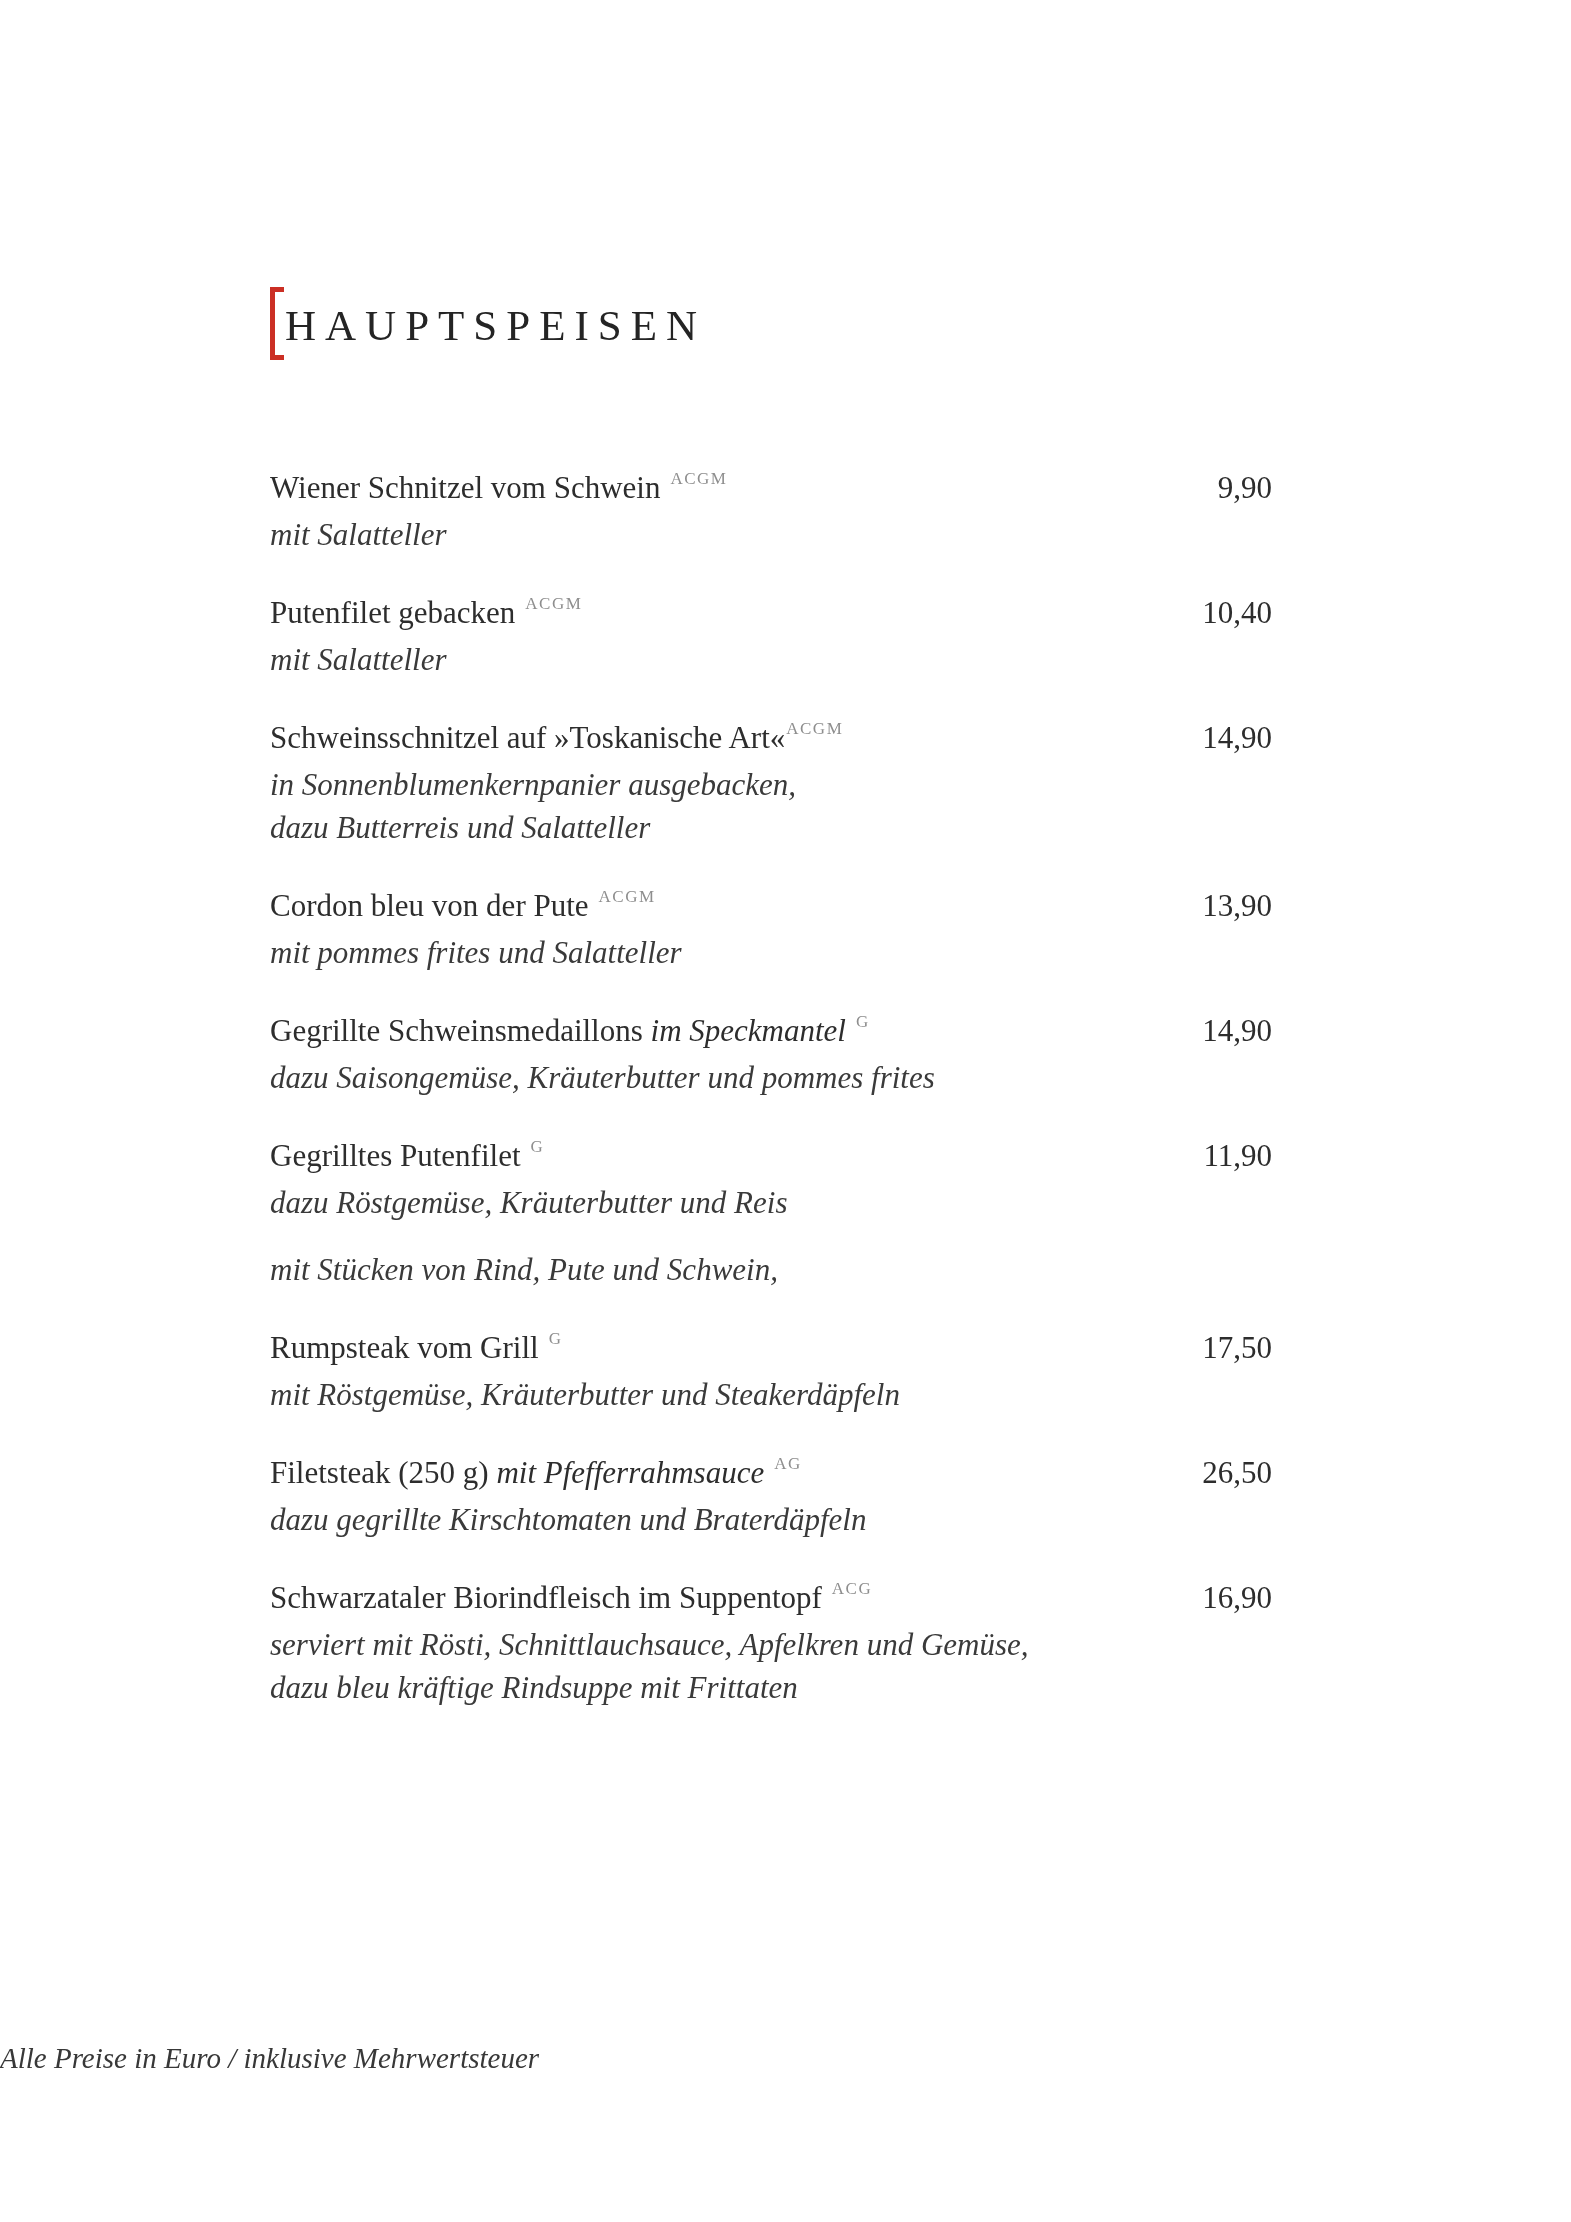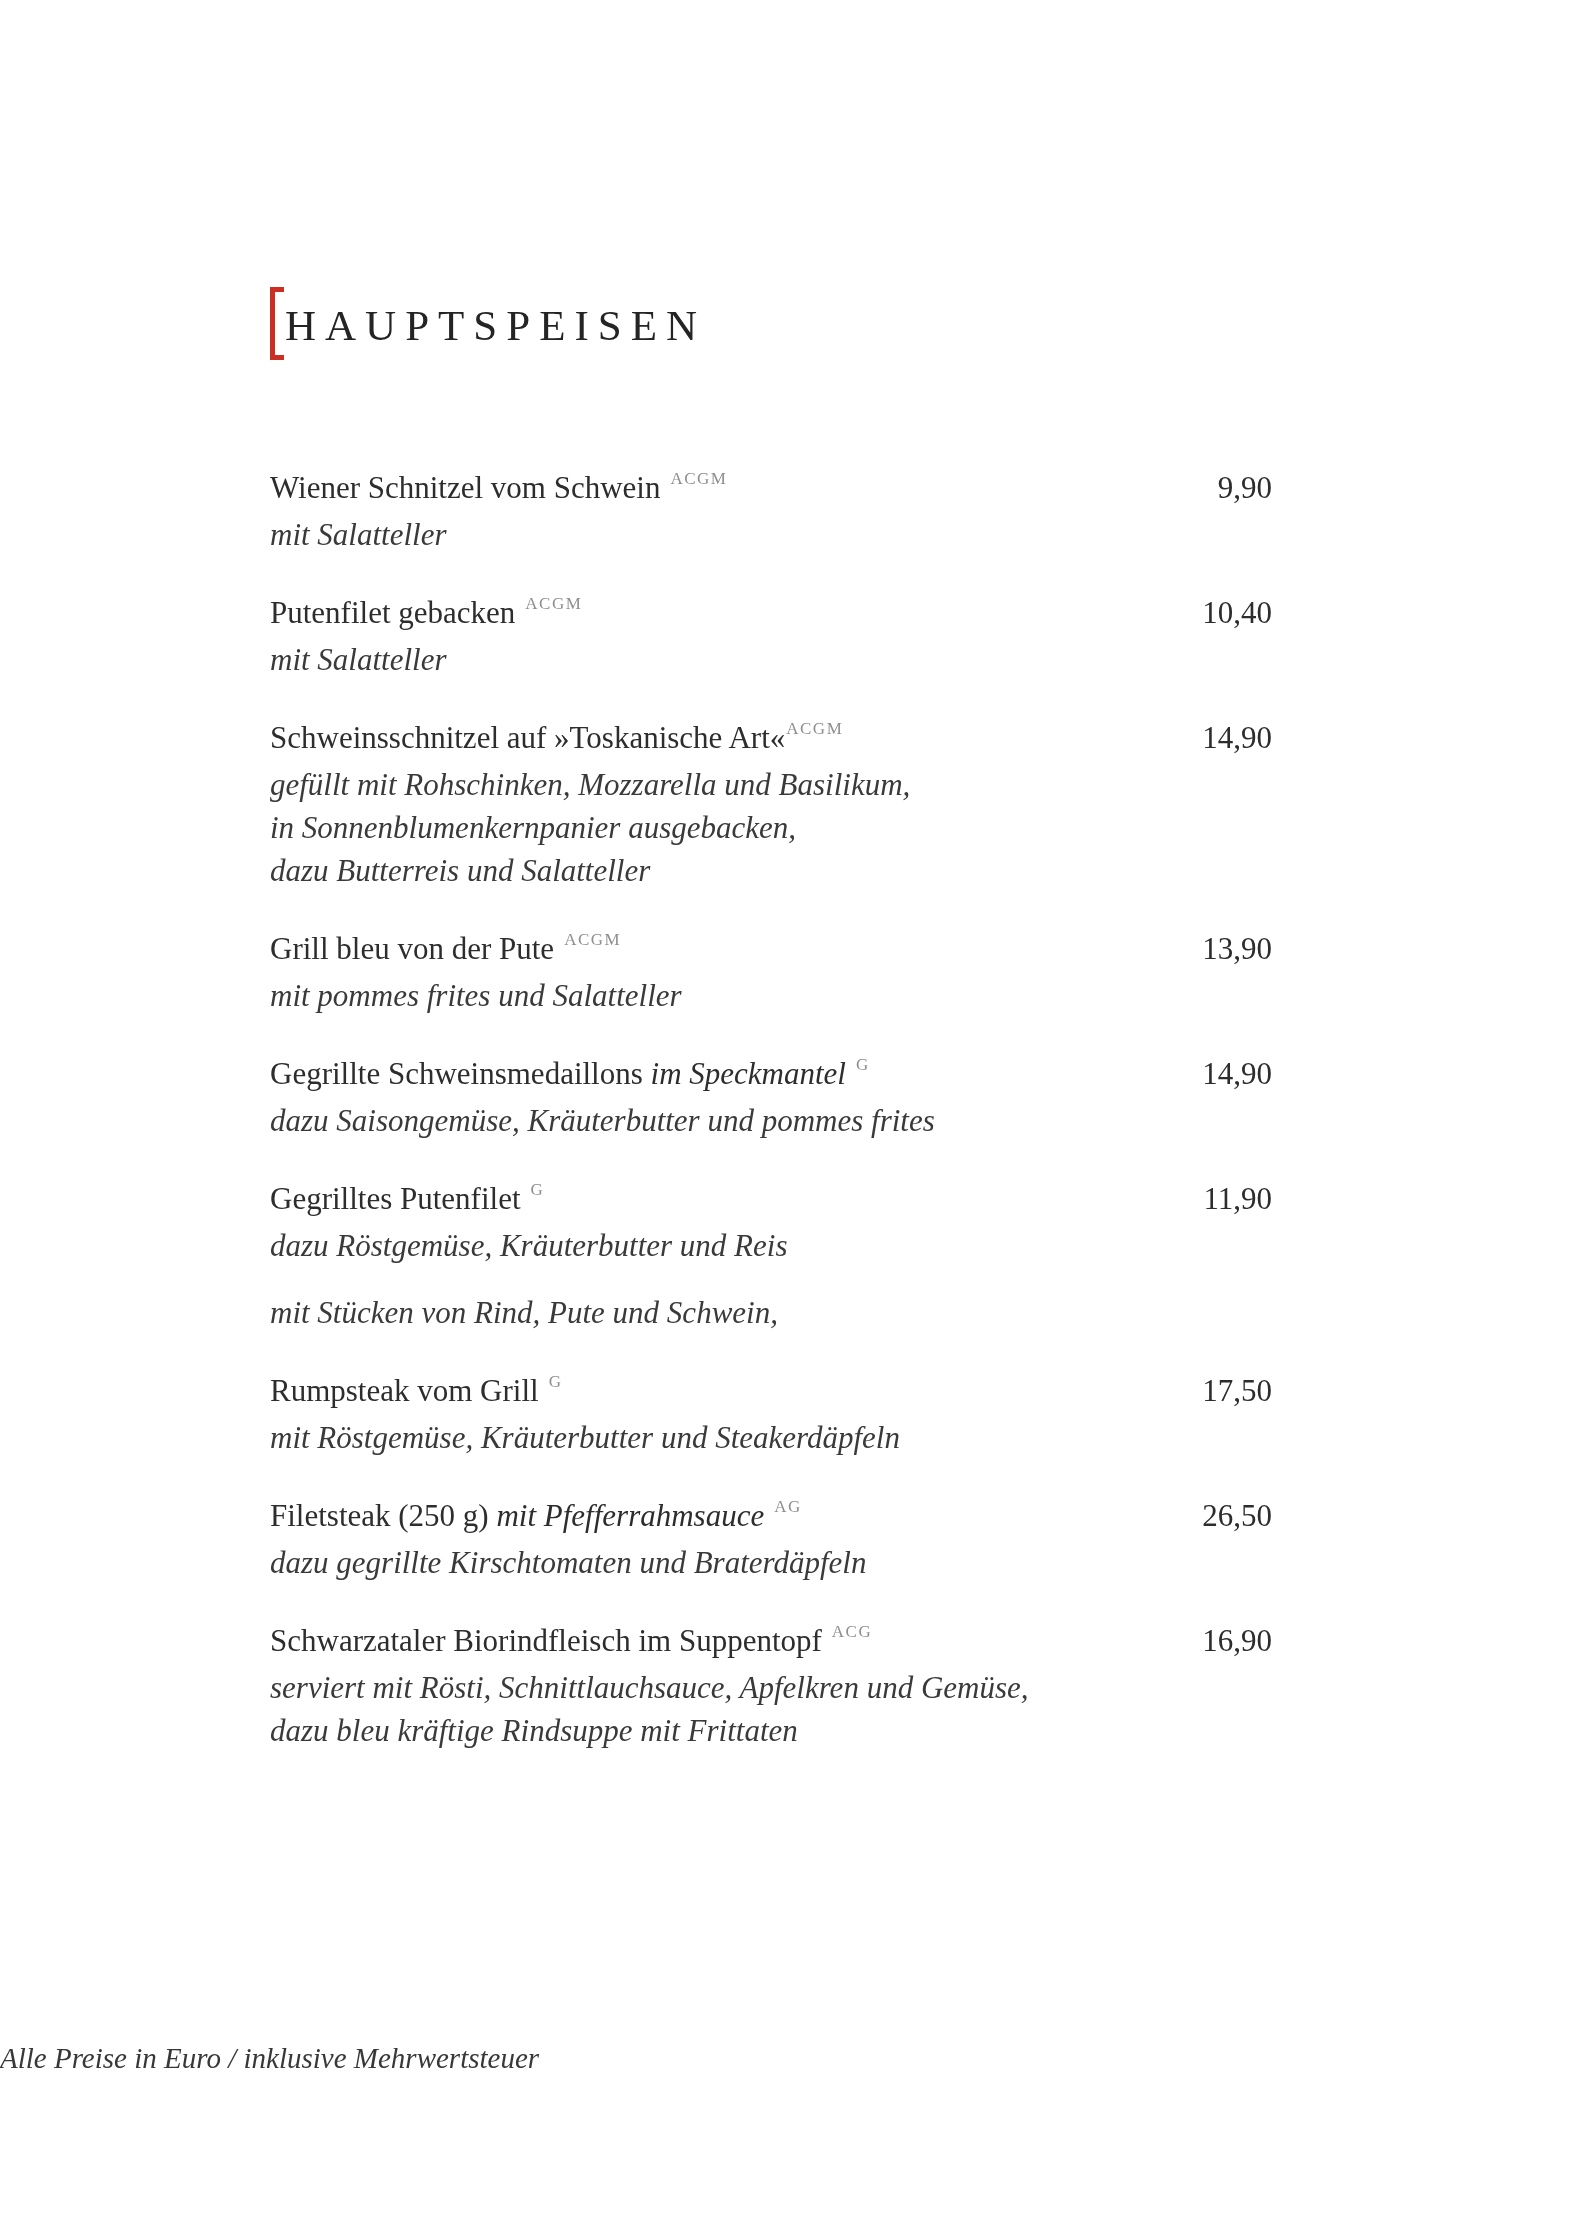--- a/index.html
+++ b/index.html
@@ -130,29 +130,28 @@
             <div class="desc-line">mit Salatteller</div>
           </div>
   </div>
 
   <div class="menu-item">
     <div class="item-row">
       <div class="item-name"><span>Schweinsschnitzel auf »Toskanische Art«</span><span class="allergens tight">ACGM</span></div>
       <div class="item-price">14,90</div>
     </div>
     <div class="item-desc">
-            <div class="desc-line">gefüllt mit Rohschinken, Mozzarella und Basilikum,</div>
             <div class="desc-line">in Sonnenblumenkernpanier ausgebacken,</div>
             <div class="desc-line">dazu Butterreis und Salatteller</div>
           </div>
   </div>
 
   <div class="menu-item">
     <div class="item-row">
-      <div class="item-name"><span>Grill bleu von der Pute</span><span class="allergens">ACGM</span></div>
+      <div class="item-name"><span>Cordon bleu von der Pute</span><span class="allergens">ACGM</span></div>
       <div class="item-price">13,90</div>
     </div>
     <div class="item-desc">
             <div class="desc-line">mit pommes frites und Salatteller</div>
           </div>
   </div>
 
   <div class="menu-item">
     <div class="item-row">
       <div class="item-name"><span>Gegrillte Schweinsmedaillons</span><span class="it">&nbsp;im Speckmantel</span><span class="allergens">G</span></div>

